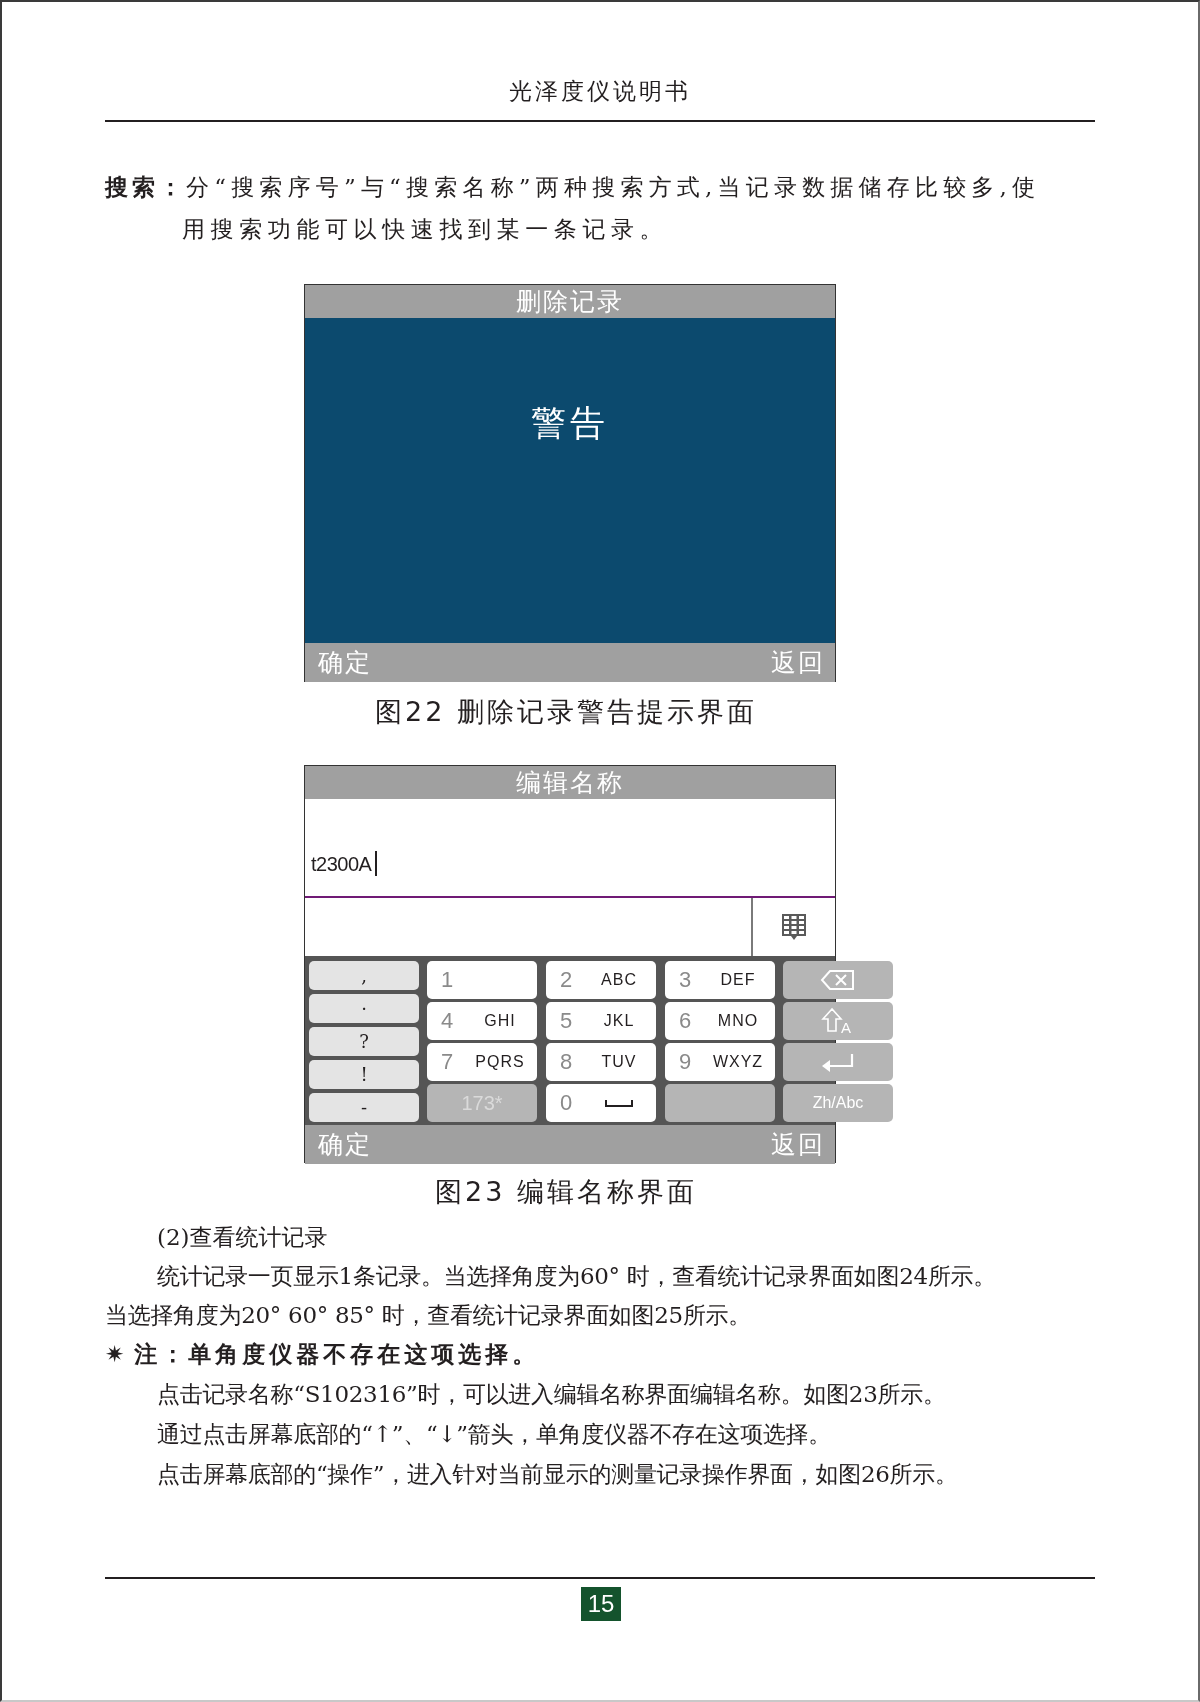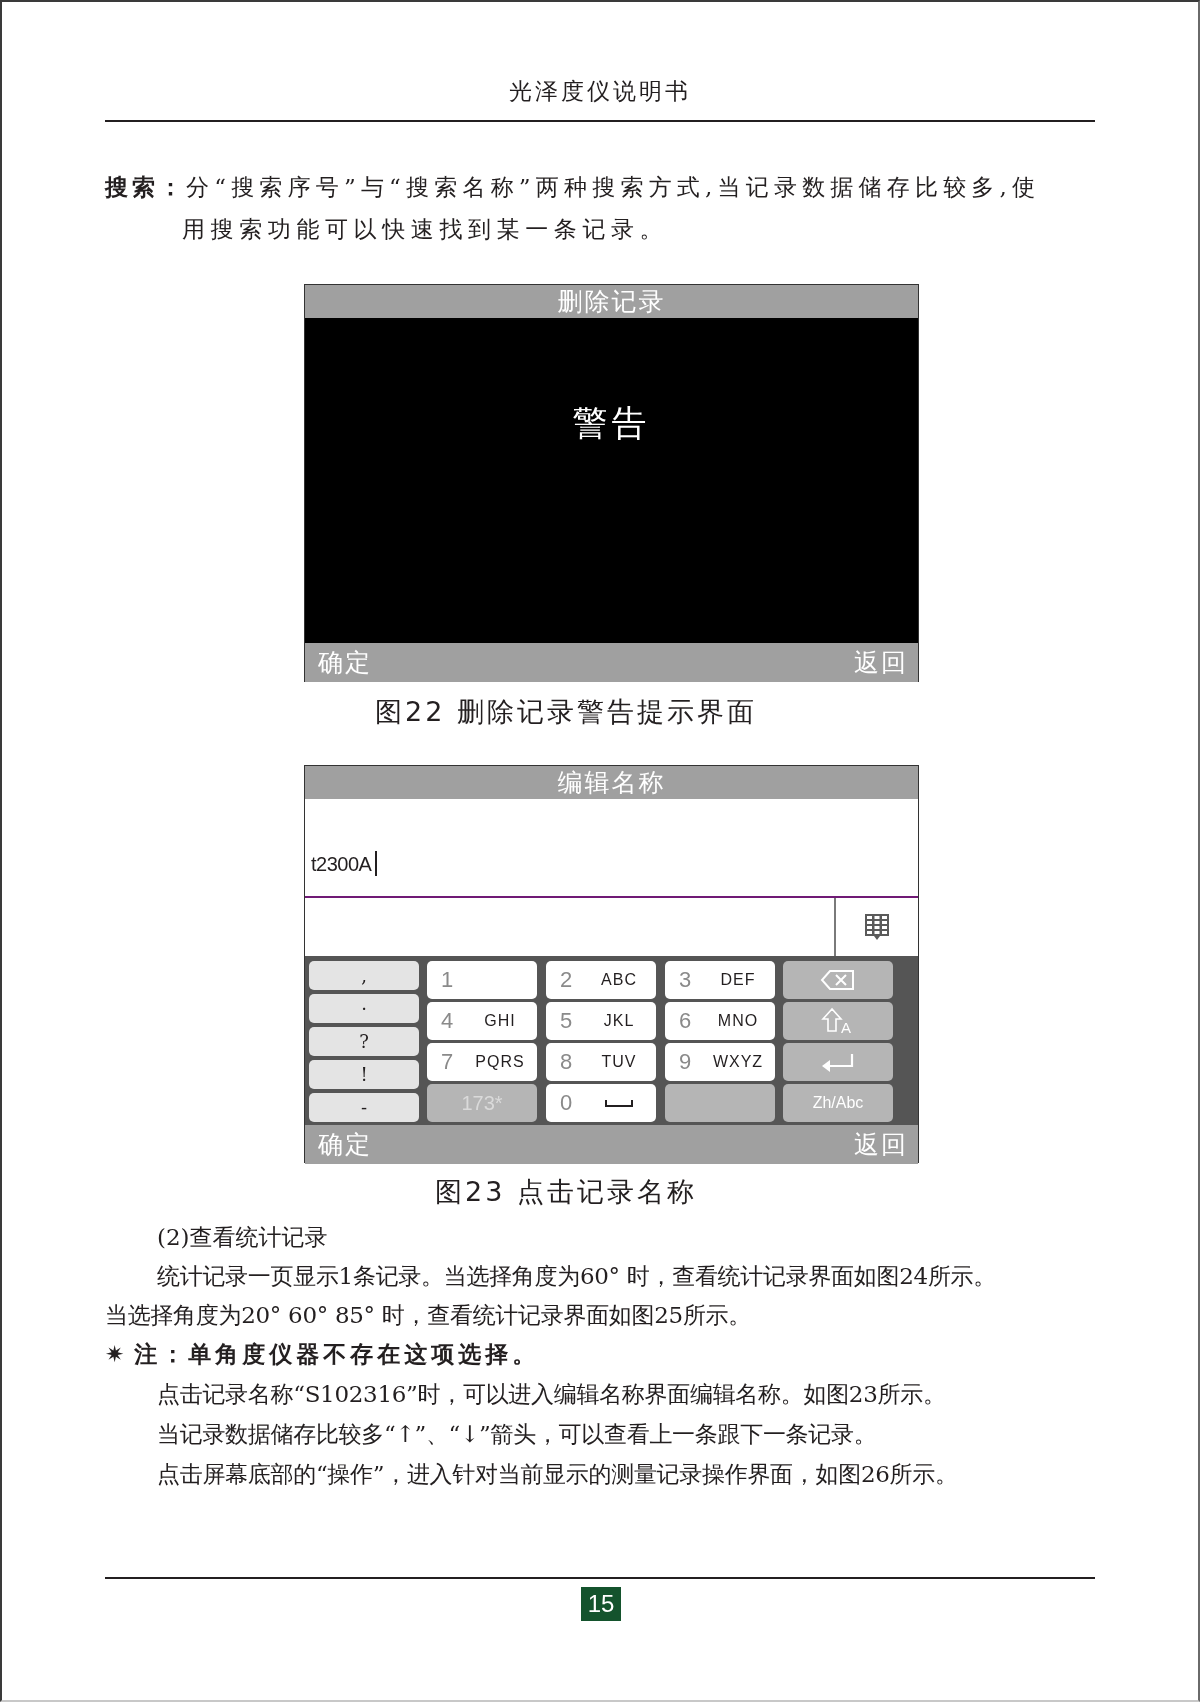--- a/index.html
+++ b/index.html
@@ -19,32 +19,32 @@
     .rule { position: absolute; left: 105px; width: 990px; height: 2px; background: #231f20; }
     .rule.top { top: 120px; }
     .rule.bottom { top: 1577px; }
 
     .para { position: absolute; font-family: "DejaVu Serif", "Liberation Serif", serif; font-size: 23px; color: #231f20; white-space: nowrap; }
     .search-para { left: 105px; top: 172px; letter-spacing: 5.2px; }
     .search-para .lead { font-family: "DejaVu Sans", sans-serif; font-weight: bold; letter-spacing: 4px; }
     .search-para2 { left: 182px; top: 214px; letter-spacing: 5.6px; }
 
     
-    .dialog { position: absolute; left: 304px; width: 615px; border: 1px solid #333; }
+    .dialog { position: absolute; left: 304px; width: 532px; border: 1px solid #333; }
     .dialog .titlebar {
       height: 33px; background: #a0a0a0; color: #ffffff; text-align: center;
       font-size: 25px; line-height: 33px; letter-spacing: 2px;
     }
     .dialog .bottombar {
       height: 39px; background: #a0a0a0; color: #ffffff; font-size: 25px; line-height: 39px;
       display: flex; justify-content: space-between; padding: 0 10px 0 13px; letter-spacing: 2px;
     }
 
     .dlg-delete { top: 284px; height: 398px; }
-    .dlg-delete .body { height: 325px; background: #000000; color: #ffffff; text-align: center; position: relative; }
+    .dlg-delete .body { height: 325px; background: #0c4a6e; color: #ffffff; text-align: center; position: relative; }
     .dlg-delete .warn-title { position: absolute; left: 0; right: 0; top: 82px; font-size: 35px; letter-spacing: 4px; }
     .dlg-delete .warn-msg { position: absolute; left: 0; right: 0; top: 138px; font-size: 35px; letter-spacing: 4px; }
 
     .caption { position: absolute; left: 0; width: 1132px; text-align: center; font-size: 27px; letter-spacing: 3px; color: #231f20; }
     .caption.c22 { top: 694px; }
     .caption.c23 { top: 1174px; }
 
     .dlg-edit { top: 765px; height: 398px; }
     .dlg-edit .input-area { height: 99px; background: #fff; border-bottom: 2px solid #701a75; position: relative; }
     .dlg-edit .input-text { position: absolute; left: 6px; top: 52px; font-family: "Liberation Sans", sans-serif; font-size: 20px; color: #231f20; letter-spacing: -0.5px; }
@@ -203,26 +203,26 @@
     </div>
     <div class="key func" style="left:360px;top:125px;width:110px;height:38px;"></div>
     <div class="key func zh" style="left:478px;top:125px;width:110px;height:38px;">Zh/Abc</div>
   </div>
 
   <div class="bottombar">
     <span>确定</span>
     <span>返回</span>
   </div>
 </div>
-<div class="caption c23">图23 点击记录名称</div>
+<div class="caption c23">图23 编辑名称界面</div>
 
 <div class="section-title">(2)查看统计记录</div>
 <div class="p-line" style="left:157px;top:1261px;">统计记录一页显示1条记录。当选择角度为60° 时，查看统计记录界面如图24所示。</div>
 <div class="p-line" style="left:105px;top:1300px;">当选择角度为20° 60° 85° 时，查看统计记录界面如图25所示。</div>
 <div class="note-line">
   <span class="star">✷</span><span>注：单角度仪器不存在这项选择。</span>
 </div>
 <div class="p-line" style="left:157px;top:1379px;text-align:center;">点击记录名称“S102316”时，可以进入编辑名称界面编辑名称。如图23所示。</div>
-<div class="p-line" style="left:157px;top:1419px;">当记录数据储存比较多“↑”、“↓”箭头，可以查看上一条跟下一条记录。</div>
+<div class="p-line" style="left:157px;top:1419px;">通过点击屏幕底部的“↑”、“↓”箭头，单角度仪器不存在这项选择。</div>
 <div class="p-line" style="left:157px;top:1459px;">点击屏幕底部的“操作”，进入针对当前显示的测量记录操作界面，如图26所示。</div>
 
 <div class="rule bottom"></div>
 <div class="page-num">15</div>
 
 </body></html>

